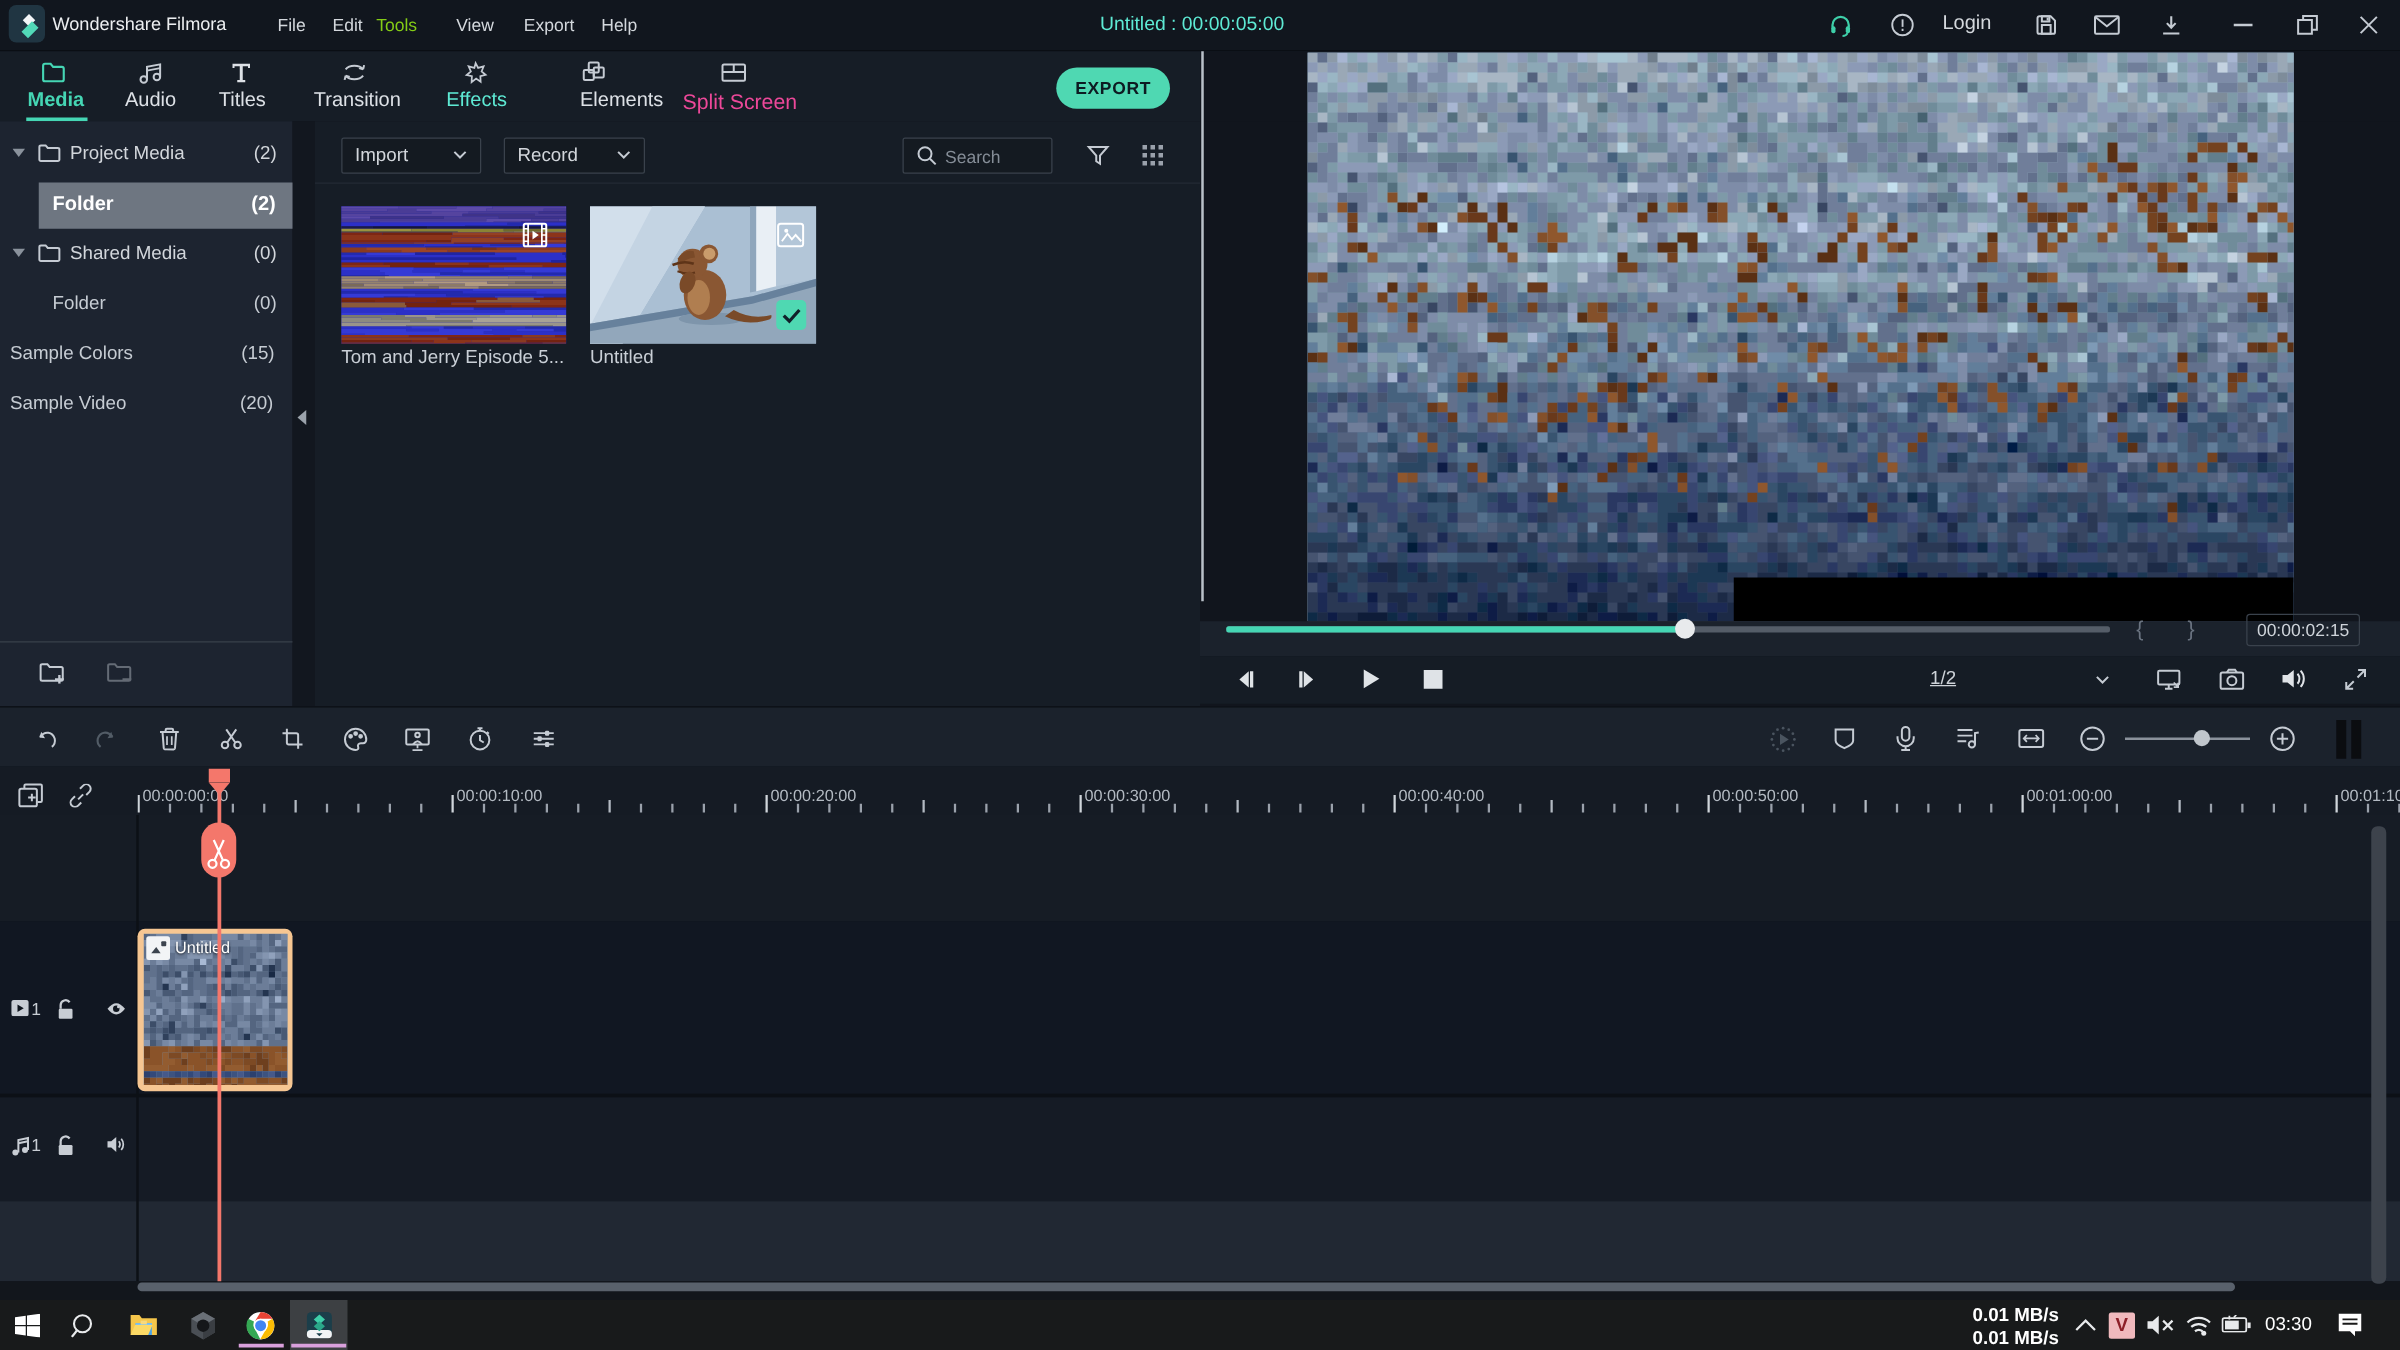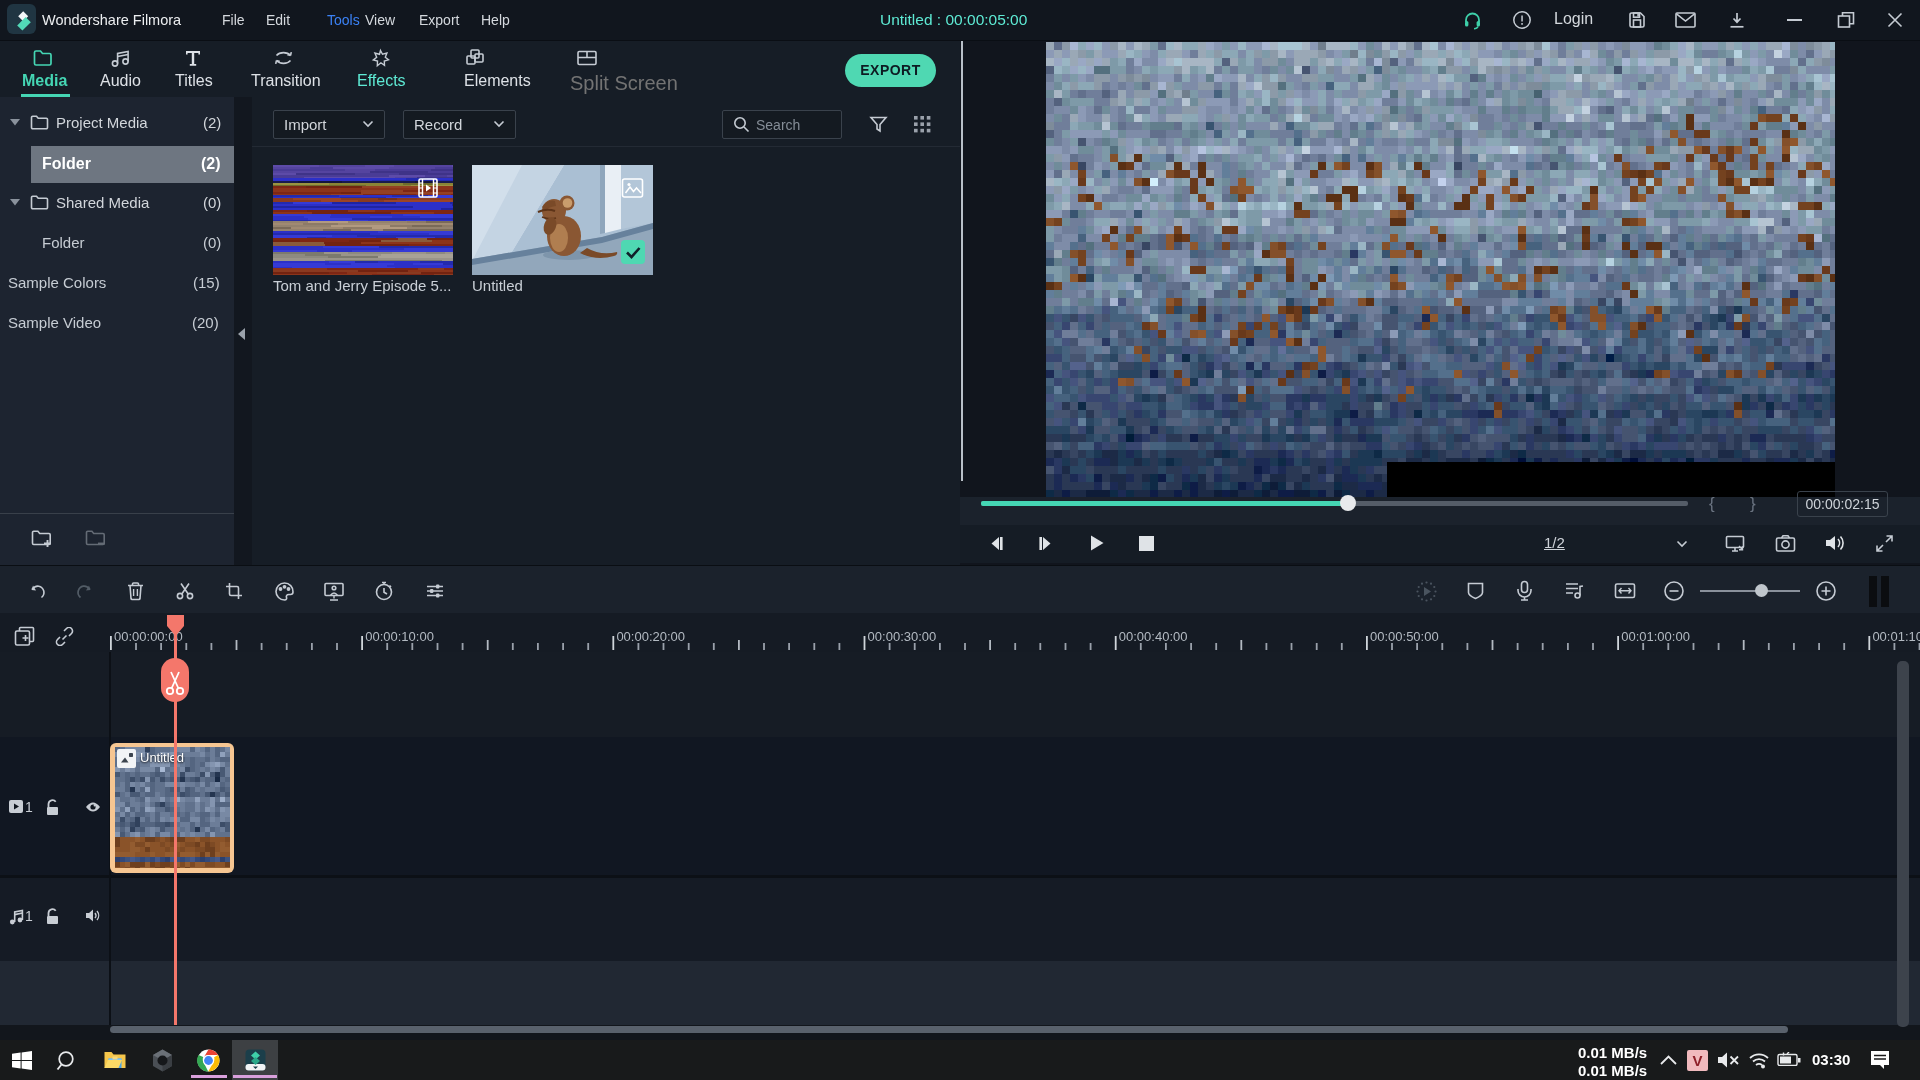--- a/index.html
+++ b/index.html
@@ -10,21 +10,21 @@
 <div class="abs" style="left:0;top:0;width:1920px;height:40px;background:#11161e;"></div>
 <div class="abs" style="left:7px;top:4px;width:29px;height:30px;background:#203542;border-radius:6px;">
     <svg width="29" height="30">
       <path d="M11.2 12.2 L16.2 7.2 L21.2 12.2 L16.2 17.2 Z" fill="#f3f6f8"></path>
       <path d="M10.2 21.4 L18.6 13 L23.8 18.2 L15.4 26.6 Z" fill="#52d9b8"></path>
     </svg>
   </div>
 <div class="abs" style="left:42px;top:12px;font-size:14.5px;color:#eceef0;">Wondershare Filmora</div>
 <div class="abs" style="left:222px;top:12px;font-size:14px;color:#d4d8dd;">File</div>
 <div class="abs" style="left:266px;top:12px;font-size:14px;color:#d4d8dd;">Edit</div>
-<div class="abs" style="left:327px;top:12px;font-size:14px;color:#3b82f6;">Tools</div>
+<div class="abs" style="left:301px;top:12px;font-size:14px;color:#84cc16;">Tools</div>
 <div class="abs" style="left:365px;top:12px;font-size:14px;color:#d4d8dd;text-align:center;">View</div>
 <div class="abs" style="left:419px;top:12px;font-size:14px;color:#d4d8dd;">Export</div>
 <div class="abs" style="left:481px;top:12px;font-size:14px;color:#d4d8dd;">Help</div>
 <div class="abs" style="left:880px;top:11px;width:210px;text-align:left;font-size:15.5px;color:#5eead4;">Untitled : 00:00:05:00</div>
 <div class="abs" style="left:1462px;top:10px;">
     <svg width="21" height="21" viewBox="0 0 21 21">
       <path d="M4 12 v-2 a6.5 6.5 0 0 1 13 0 v2" stroke="#3ecfa9" stroke-width="1.8" fill="none"></path>
       <rect x="3" y="11" width="3.4" height="5.5" rx="1.6" fill="#3ecfa9"></rect>
       <rect x="14.6" y="11" width="3.4" height="5.5" rx="1.6" fill="#3ecfa9"></rect>
       <path d="M16 16.5 q-1 2.3 -4 2.3" stroke="#3ecfa9" stroke-width="1.6" fill="none"></path>
@@ -113,21 +113,21 @@
       <rect x="5" y="9" width="8" height="8" rx="1"></rect>
     </svg>
   </div>
 <div class="abs" style="left:464px;top:72px;font-size:16px;color:#dde1e6;font-weight:normal;">Elements</div>
 <div class="abs" style="left:575px;top:47px;">
     <svg width="24" height="22" viewBox="0 0 24 22" class="icon">
       <rect x="3" y="4.5" width="18" height="13" rx="1.2"></rect>
       <path d="M3 10.5 h18 M12 4.5 v6"></path>
     </svg>
   </div>
-<div class="abs" style="left:570px;top:72px;font-size:20px;color:#737373;font-weight:normal;">Split Screen</div>
+<div class="abs" style="left:546px;top:72px;font-size:17px;color:#ec4899;font-weight:normal;">Split Screen</div>
 <div class="abs" style="left:845px;top:54px;width:91px;height:33px;background:#4fd8b2;border-radius:17px;text-align:center;line-height:33px;font-size:14px;font-weight:bold;color:#0d1b22;letter-spacing:0.5px;">EXPORT</div>
 <div class="abs" style="left:0;top:97px;width:234px;height:468px;background:#1d2430;"></div>
 <div class="abs" style="left:234px;top:97px;width:18px;height:468px;background:#12171f;"></div>
 <div class="abs" style="left:252px;top:97px;width:708px;height:468px;background:#161d26;"></div>
 <div class="abs" style="left:960px;top:97px;width:960px;height:468px;background:#11151d;"></div>
 <div class="abs" style="left:960px;top:41px;width:960px;height:56px;background:#11151d;"></div>
 <div class="abs" style="left:961px;top:41px;width:2px;height:440px;background:#b9c0c8;"></div>
 <div class="abs" style="left:10px;top:118px;">
     <svg width="10" height="8">
       <path d="M0 1 h10 L5 7.5 z" fill="#8a929c"></path>
@@ -823,18 +823,18 @@
     </svg>
   </div>
 <div class="abs" style="left:1777px;top:1052px;">
     <svg width="24" height="14" viewBox="0 0 24 14">
       <rect x="1" y="2.5" width="19" height="11" rx="1.5" stroke="#e8eaec" stroke-width="1.4" fill="none"></rect>
       <rect x="21" y="6" width="2.5" height="4.5" fill="#e8eaec"></rect>
       <rect x="3" y="4.5" width="11" height="7" fill="#e8eaec"></rect>
       <path d="M6.5 0.5 v3 M10 2 l2-2" stroke="#e8eaec" stroke-width="1.4" fill="none"></path>
     </svg>
   </div>
-<div class="abs" style="left:1812px;top:1051px;font-size:15px;color:#fff;font-weight:bold;">03:30</div>
+<div class="abs" style="left:1812px;top:1051px;font-size:15px;color:#fff;">03:30</div>
 <div class="abs" style="left:1869px;top:1049px;">
     <svg width="22" height="22" viewBox="0 0 22 22">
       <path d="M2 2 h18 v14 h-5 v4 l-4-4 H2z" fill="#fff"></path>
       <path d="M5 6.5 h12 M5 10 h12" stroke="#1a1a1a" stroke-width="1.5"></path>
     </svg>
   </div>
 </body></html>

